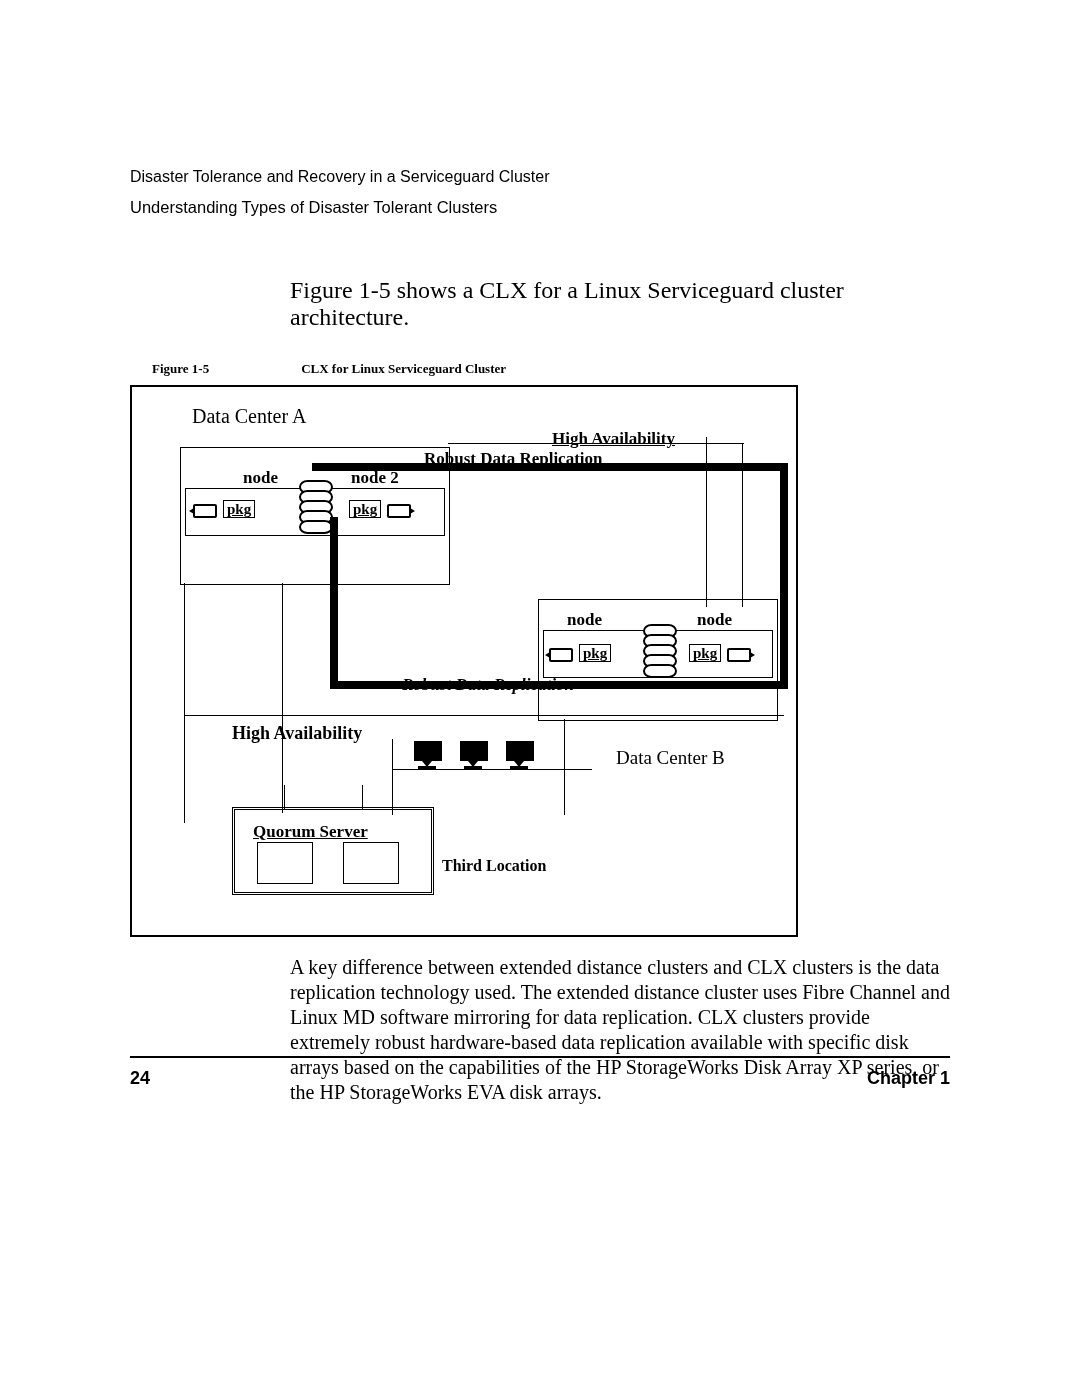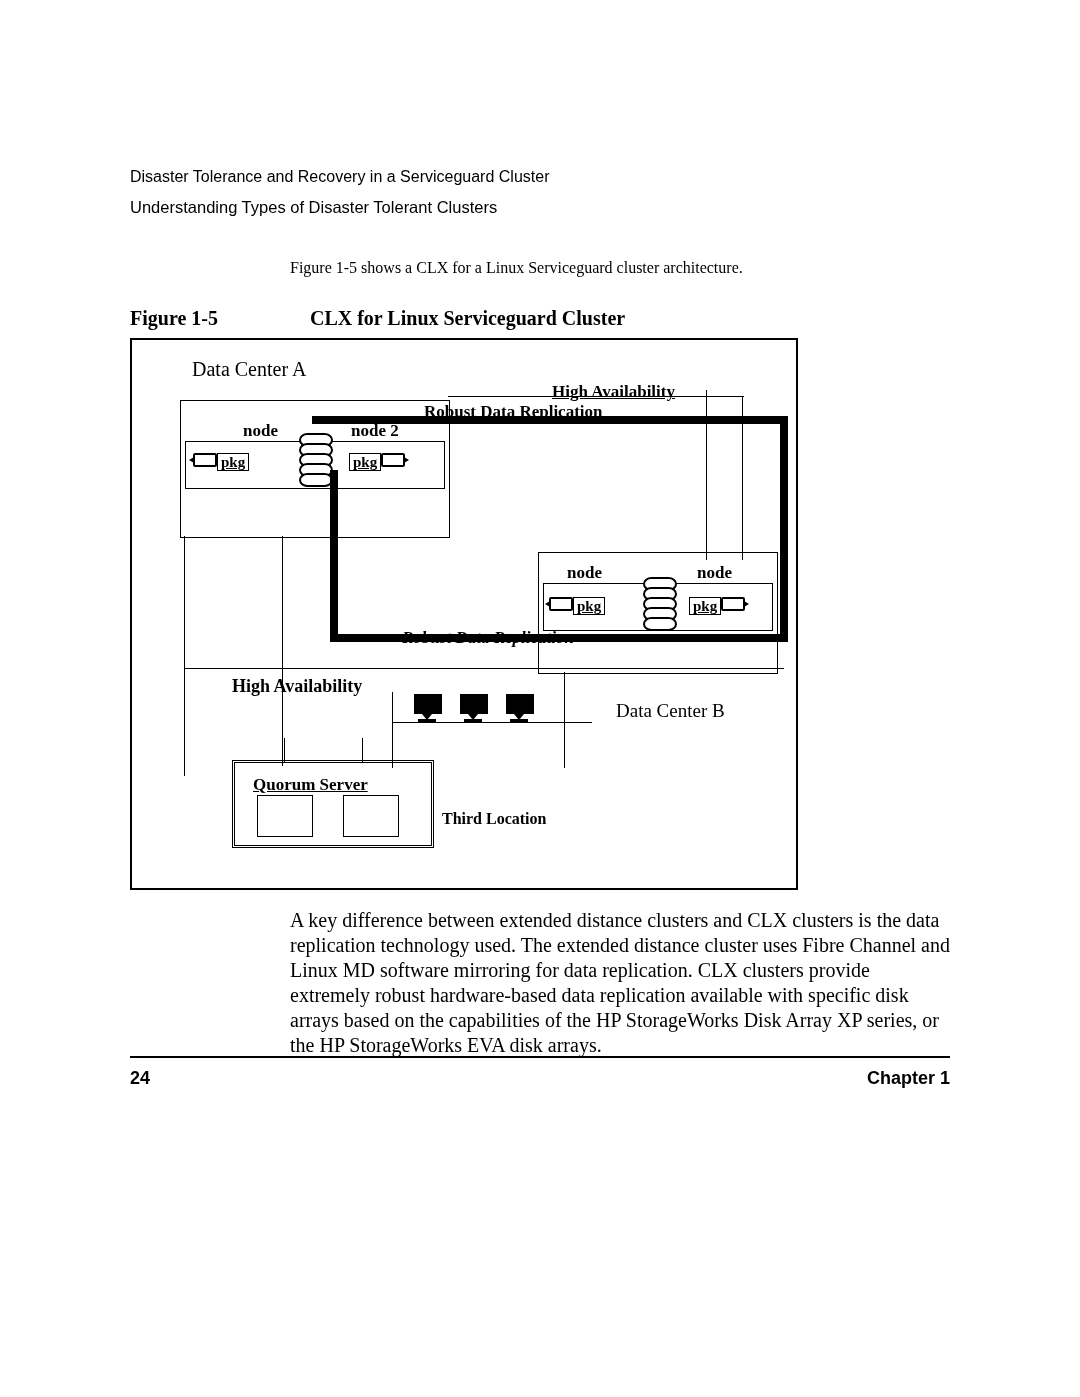--- a/index.html
+++ b/index.html
@@ -19,29 +19,30 @@
     font-size: 16px;
     margin-bottom: 12px;
   }
   .head-bold {
     font-family: Arial, Helvetica, sans-serif;
     font-size: 16.5px;
     font-weight: normal;
   }
   .intro-line {
     font-family: "Century Schoolbook", "New Century Schoolbook", "Times New Roman", serif;
-    font-size: 16px;
-    margin-top: 42px;
+    font-size: 24px;
+    margin-top: 60px;
     margin-left: 160px;
   }
   .fig-caption {
     margin-top: 30px;
     font-family: "Century Schoolbook", "Times New Roman", serif;
-    font-size: 20px;
+    font-size: 13px;
     font-weight: bold;
+    margin-left: 22px;
   }
   .fig-caption .gap { display:inline-block; width:92px; }
   .diagram {
     border: 2px solid #000;
     margin-top: 8px;
     width: 664px;
     height: 548px;
     position: relative;
     font-family: "Century Schoolbook", "Times New Roman", serif;
   }
@@ -60,22 +61,22 @@
   }
   .dcB {
     position:absolute;
     right: 18px; top: 212px;
     width: 238px; height: 120px;
     border: 1px solid #000;
   }
   .pkgbox {
     position: absolute;
     display: flex;
-    align-items: flex-start;
-    gap: 0;
+    align-items: flex-end;
+    gap: 6px;
   }
   .pkgbox .sw {
     width: 20px; height: 10px;
     border: 2px solid #000;
     border-radius: 2px;
     background: #fff;
     position: relative;
   }
   .pkgbox .sw::after{
     content:"";

